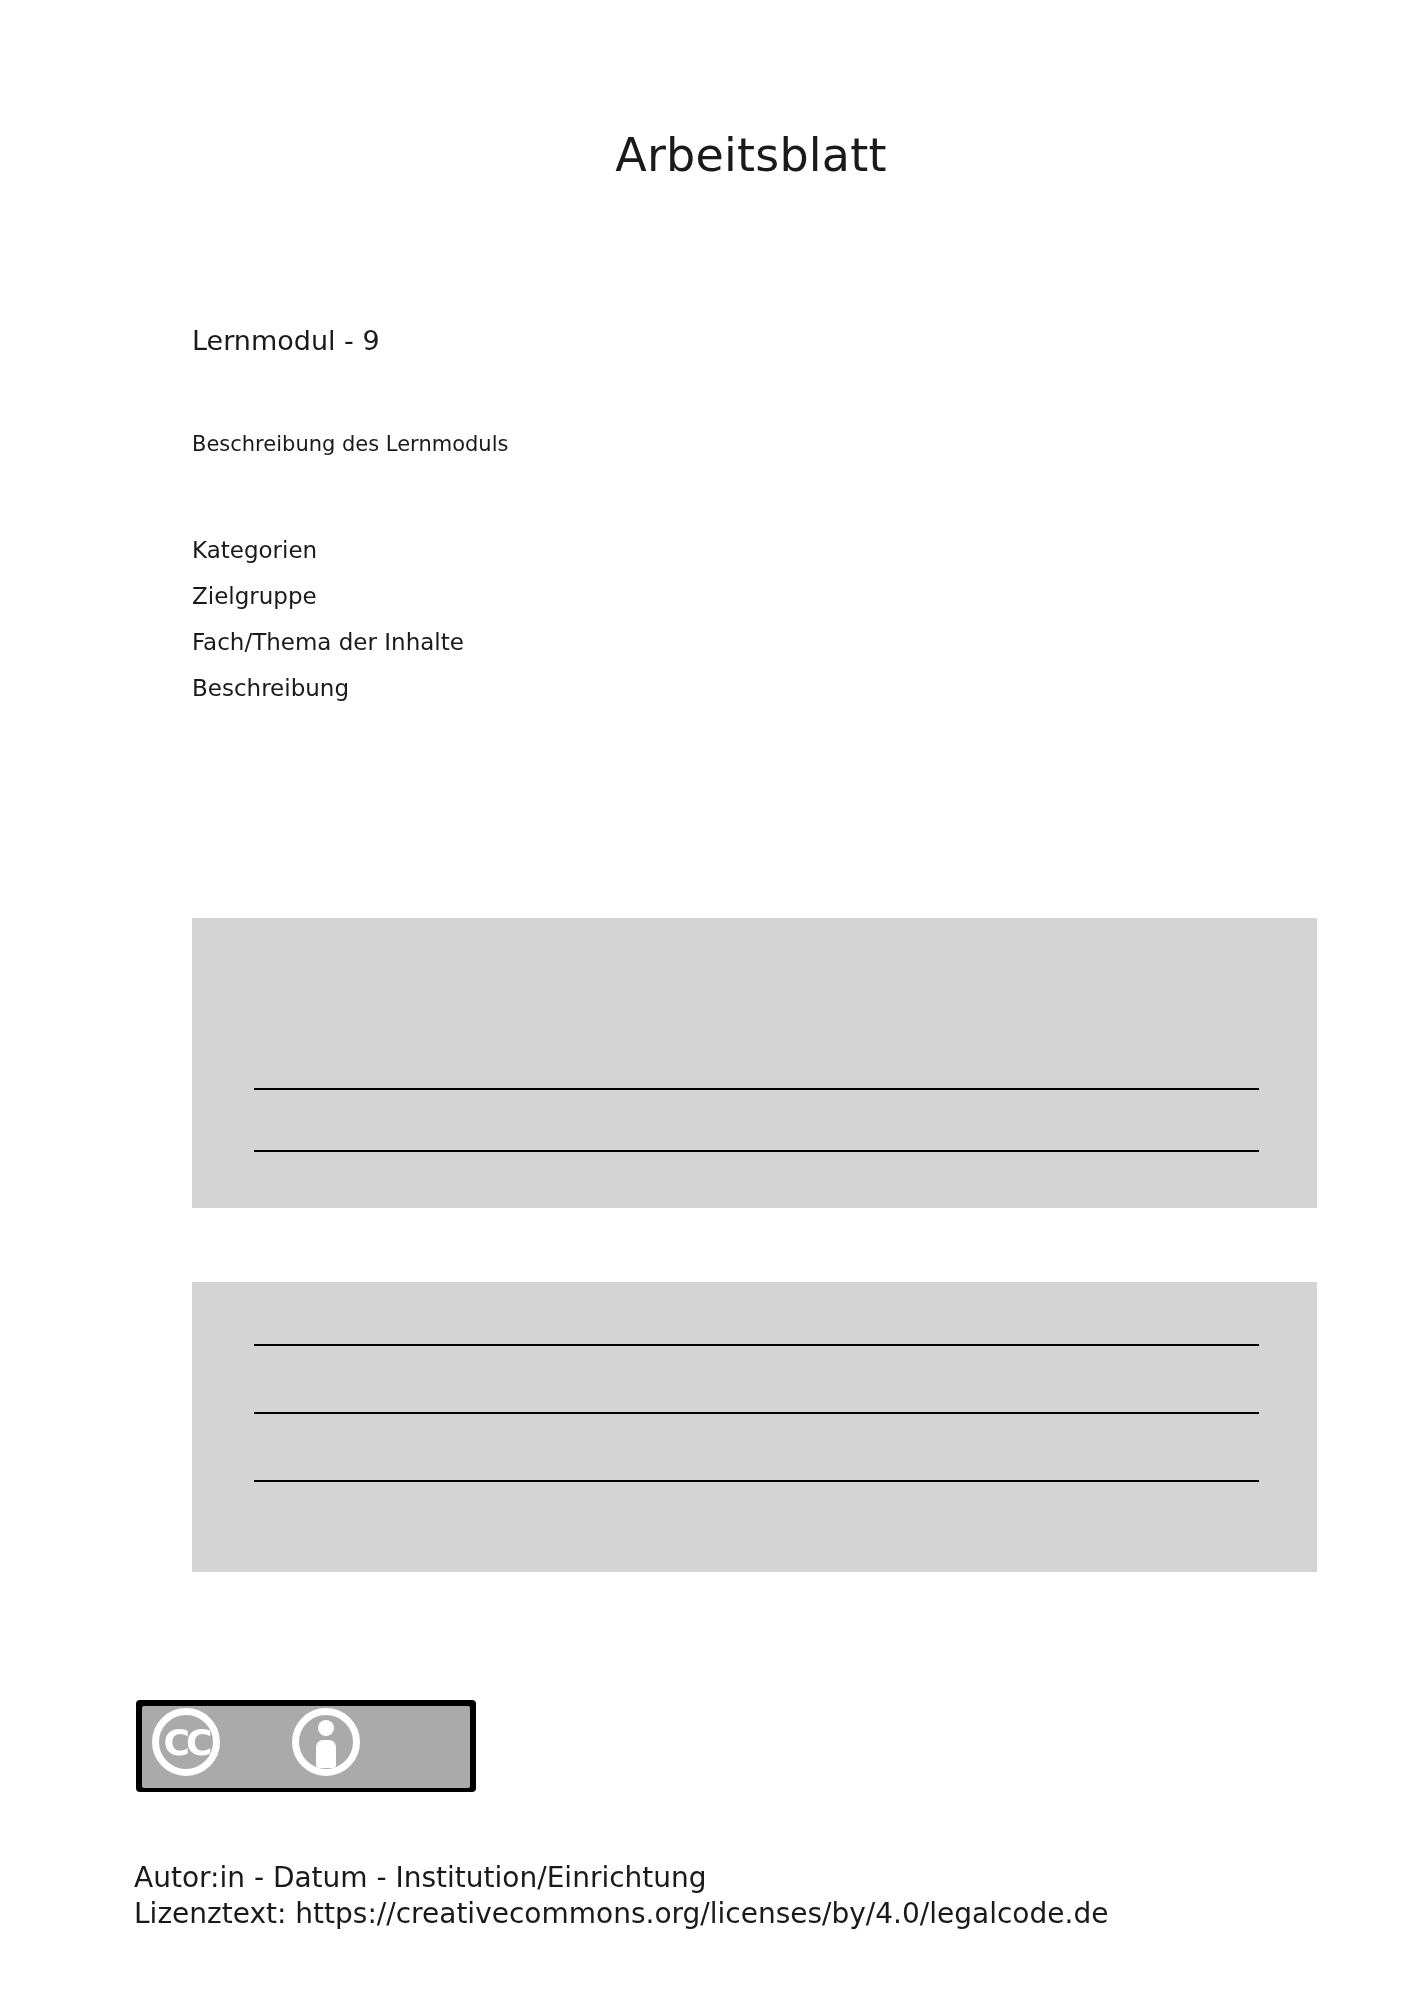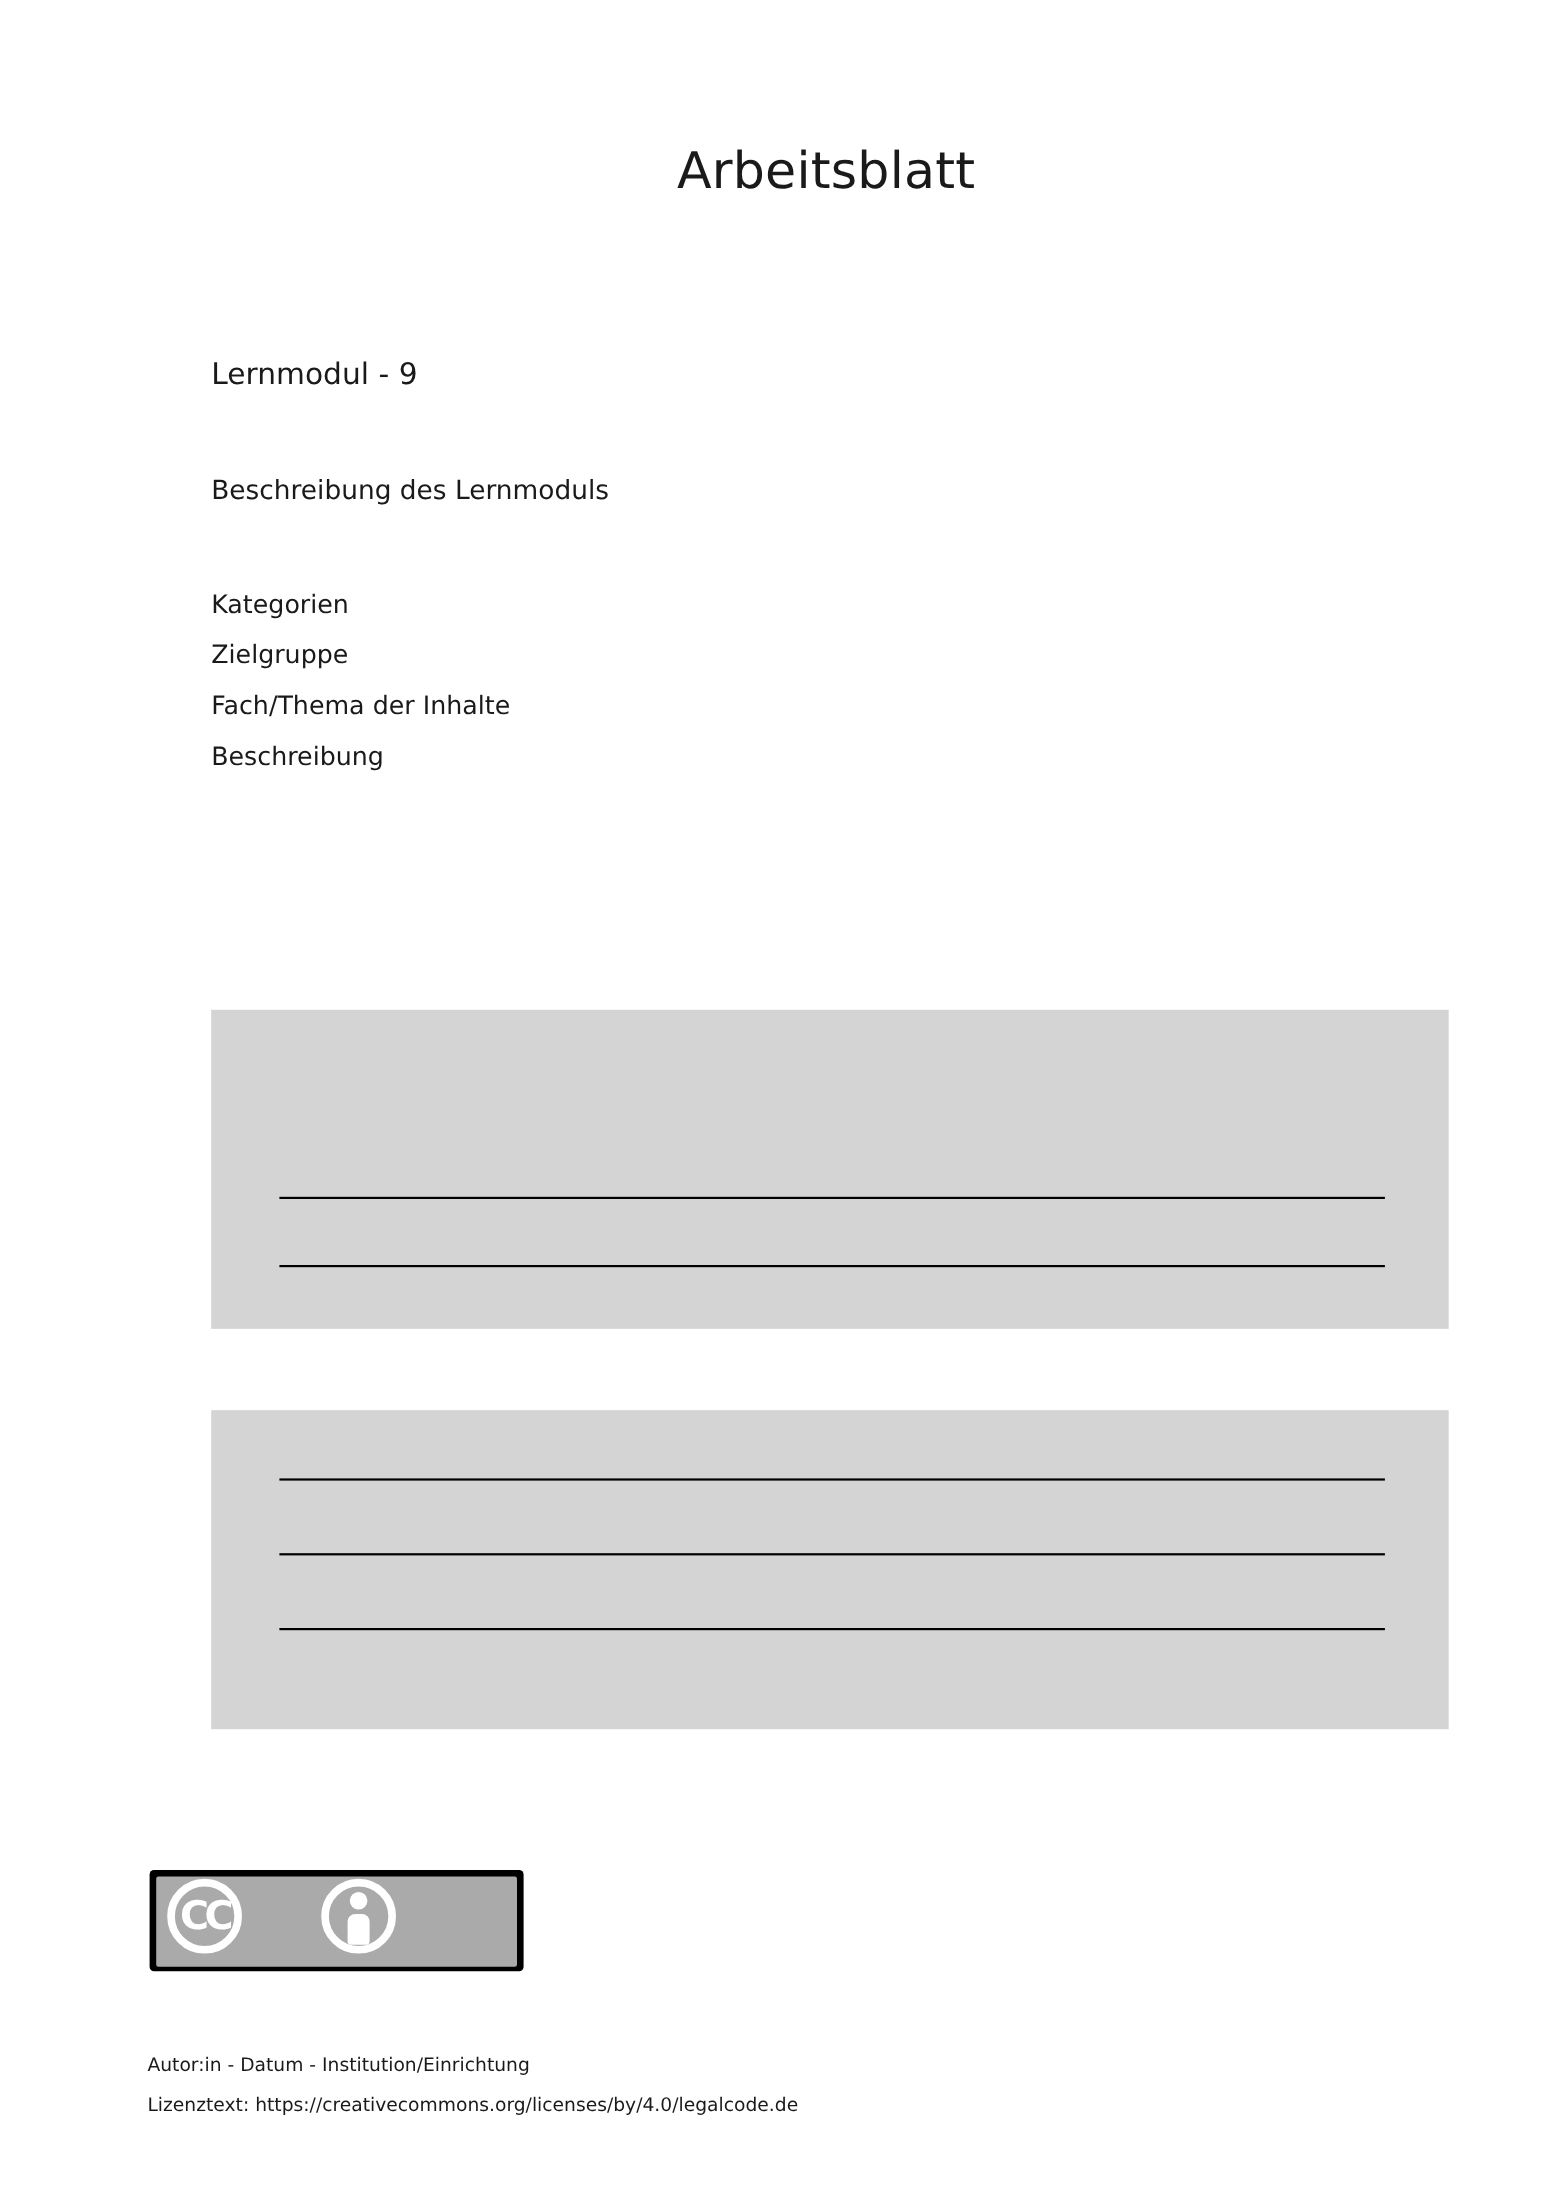--- a/index.html
+++ b/index.html
@@ -41,21 +41,21 @@
     top: 325px;
     left: 192px;
     font-size: 27px;
     font-weight: 400;
     color: #1a1a1a;
   }
   .module-desc {
     position: absolute;
     top: 432px;
     left: 192px;
-    font-size: 24px;
+    font-size: 21px;
     font-weight: 400;
     color: #1a1a1a;
   }
   .meta-list {
     position: absolute;
     top: 527px;
     left: 192px;
     margin: 0;
     padding: 0;
     list-style: none;
@@ -169,21 +169,21 @@
     font-weight: bold;
     font-family: "DejaVu Sans", sans-serif;
     letter-spacing: 0.5px;
   }
 
   
   .footer {
     position: absolute;
     left: 134px;
     top: 1860px;
-    font-size: 17px;
+    font-size: 28px;
     line-height: 36px;
     color: #1a1a1a;
   }
   .footer div { white-space: nowrap; }
 </style>
 </head>
 <body>
 
 <div class="page">
 

